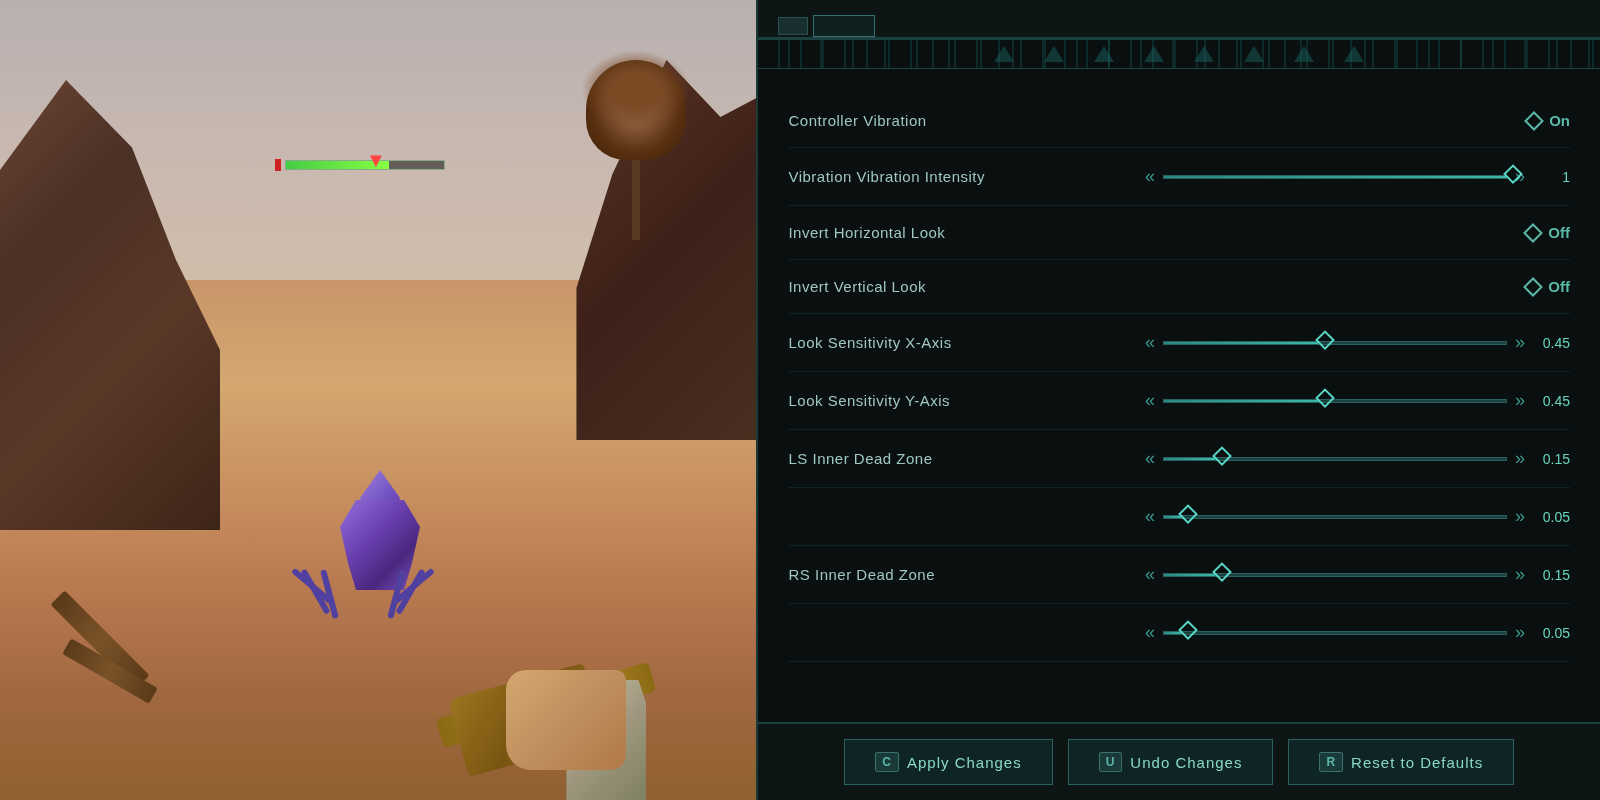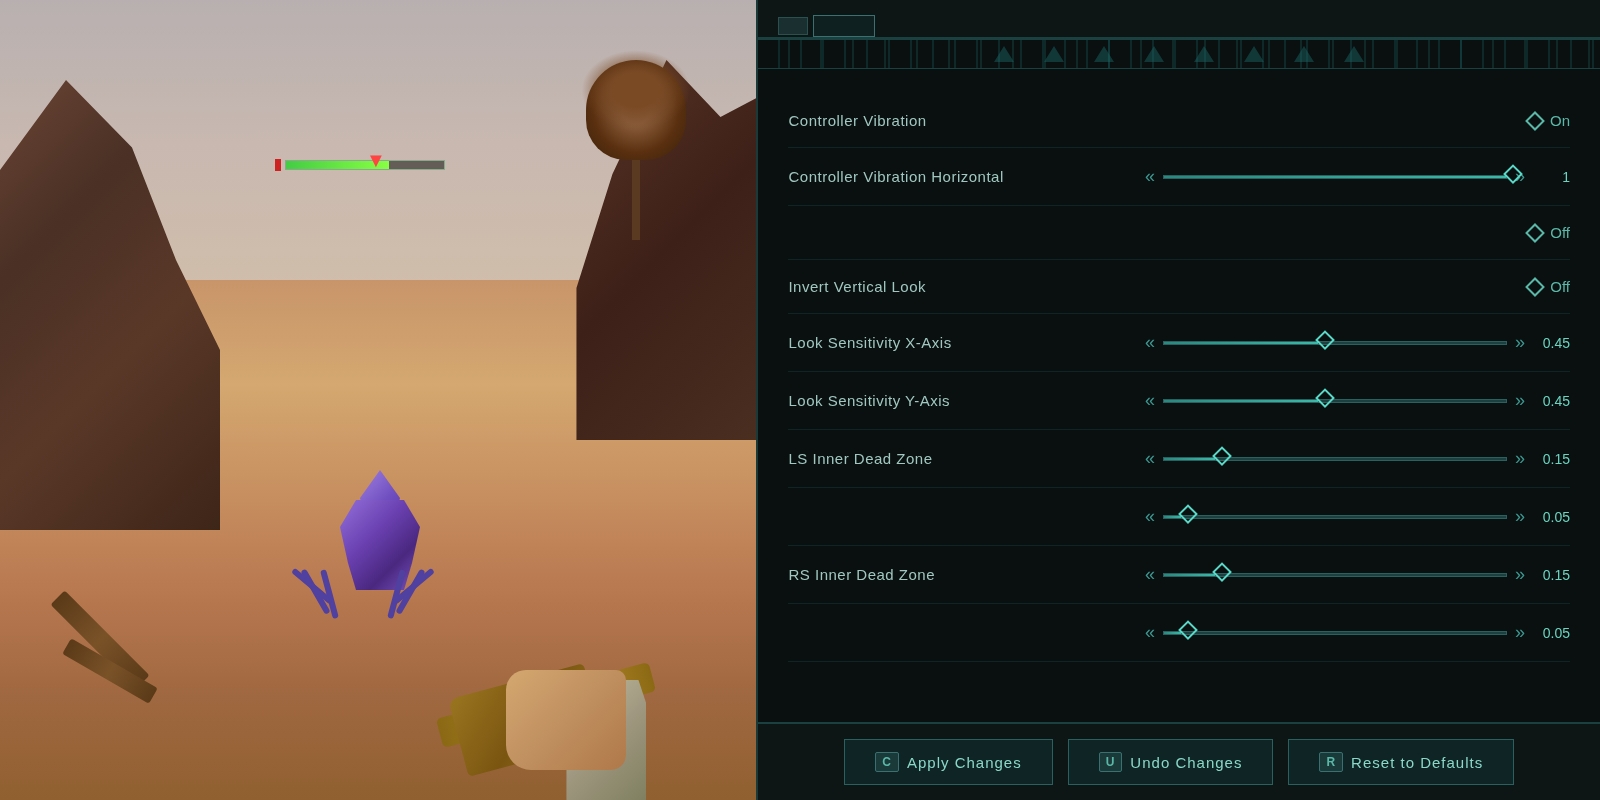--- a/index.html
+++ b/index.html
@@ -391,20 +391,21 @@
       justify-content: flex-end;
     }
 
     
     .toggle-control {
       display: flex;
       align-items: center;
       gap: 8px;
       color: #5ab8a8;
       font-size: 15px;
+      font-weight: bold;
     }
 
     .diamond-icon {
       width: 14px; height: 14px;
       background: transparent;
       border: 2px solid #5ab8a8;
       transform: rotate(45deg);
       display: inline-block;
     }
 
@@ -584,34 +585,35 @@
       <div class="setting-row">
         <div class="setting-label">Controller Vibration</div>
         <div class="setting-control">
       <div class="toggle-control">
         <span class="diamond-icon"></span>
         <span>On</span>
       </div>
     </div>
       </div>
       <div class="setting-row">
-        <div class="setting-label">Controller Vibration Horizontal</div>
+        <div class="setting-label">Vibration Vibration Intensity</div>
         <div class="setting-control">
       <div class="slider-control">
         <span class="slider-chevron-left">«</span>
         <div class="slider-track">
           <div class="slider-fill" style="width: 100%"></div>
           <div class="slider-thumb" style="left: 100%"></div>
         </div>
         <span class="slider-chevron-right">»</span>
       </div>
       <span class="slider-value">1</span>
     </div>
       </div>
       <div class="setting-row">
+        <div class="setting-label">Invert Horizontal Look</div>
         <div class="setting-control">
       <div class="toggle-control">
         <span class="diamond-icon"></span>
         <span>Off</span>
       </div>
     </div>
       </div>
       <div class="setting-row">
         <div class="setting-label">Invert Vertical Look</div>
         <div class="setting-control">

